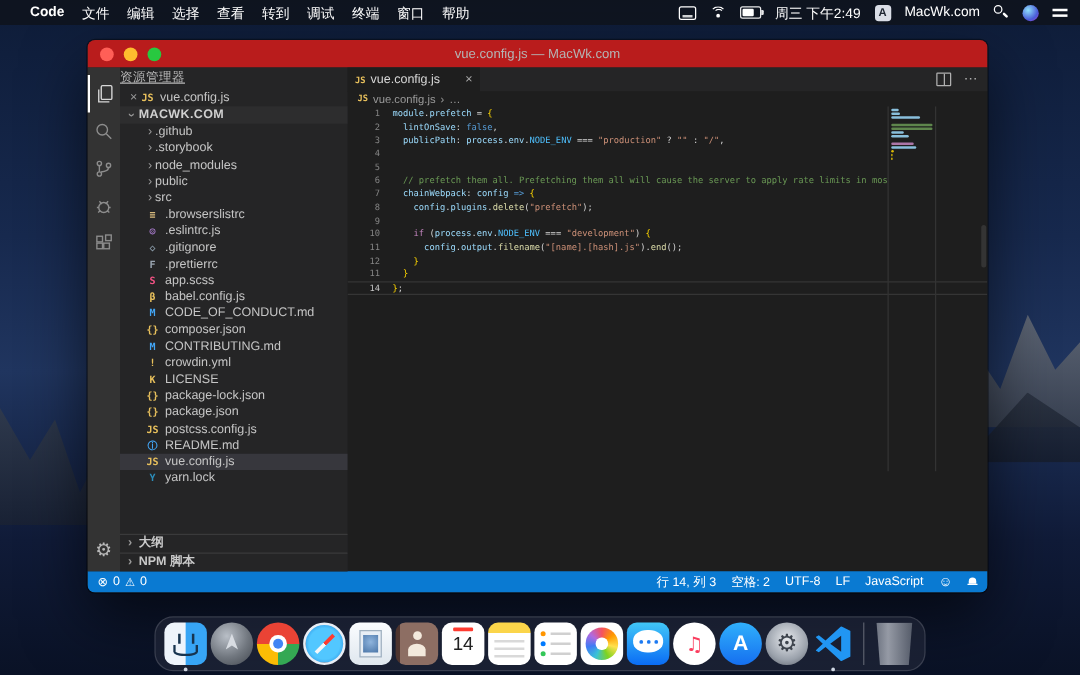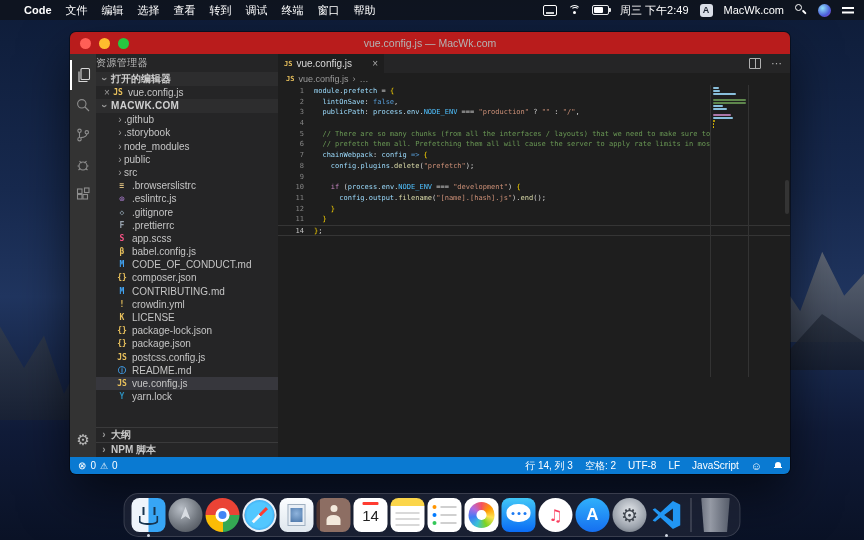--- a/index.html
+++ b/index.html
@@ -56,21 +56,21 @@
 
   
   .activitybar{width:26px;background:#333333;display:flex;flex-direction:column;align-items:center;padding-top:6px;box-sizing:border-box;flex:none;position:relative;}
   .ab-icon{width:26px;height:30px;display:flex;align-items:center;justify-content:center;opacity:.55;}
   .ab-icon.active{opacity:1;border-left:2px solid #fff;box-sizing:border-box;}
   .ab-icon svg{stroke:#d7d7d7;fill:none;stroke-width:1.1px;}
   .ab-gear{position:absolute;bottom:6px;left:0;width:26px;height:22px;display:flex;align-items:center;justify-content:center;color:#b9b9b9;font-size:15px;}
 
   
   .sidebar{width:182px;background:#252526;flex:none;display:flex;flex-direction:column;font-size:10px;color:#c5c5c5;position:relative;}
-  .sb-title{height:18px;line-height:18px;padding-left:0;font-size:10px;color:#b8b8b8;letter-spacing:.4px;flex:none;}
+  .sb-title{height:18px;line-height:18px;padding-left:0;font-size:10px;color:#b8b8b8;letter-spacing:.4px;flex:none;text-decoration:underline;}
   .sb-sect{height:14px;line-height:14px;font-weight:700;color:#d0d0d0;background:#2d2d2e;display:flex;align-items:center;flex:none;}
   .sb-sect .chev{margin:0 3px 0 4px;}
   .chev{display:inline-block;width:8px;color:#9a9a9a;font-size:10px;text-align:center;}
   .chev.exp{transform:rotate(90deg);}
   .sb-row{height:13.2px;line-height:13.2px;display:flex;align-items:center;white-space:nowrap;flex:none;}
   .sb-row.sel{background:#37373d;}
   .sb-row .close{width:10px;text-align:center;color:#9a9a9a;margin-left:6px;}
   .ficon{display:inline-block;width:12px;text-align:center;font-size:8px;font-weight:700;margin-right:4px;flex:none;font-family:"DejaVu Sans Mono",monospace;}
   .tree-indent{padding-left:20px;}
   .sb-bottom{position:absolute;left:0;right:0;bottom:0;}
@@ -230,24 +230,20 @@
                 <rect x="2.5" y="2" width="4.5" height="4.5"></rect>
                 <rect x="9.5" y="1" width="4.5" height="4.5"></rect>
               </svg>
             </div>
           </div>
         <div class="ab-gear">⚙</div>
       </div>
 
       <div class="sidebar">
         <div class="sb-title">资源管理器</div>
-        <div class="sb-sect">
-          <span class="chev exp">›</span>
-          <span>打开的编辑器</span>
-        </div>
         <div class="sb-row">
           <span class="close">×</span>
           <span class="ficon" style="color:#e8c05c">JS</span>
           <span>vue.config.js</span>
         </div>
         <div class="sb-sect">
           <span class="chev exp">›</span>
           <span style="letter-spacing:.3px">MACWK.COM</span>
         </div>
         <div id="file-tree">
@@ -369,21 +365,21 @@
           <span>vue.config.js</span>
           <span>›</span>
           <span>…</span>
         </div>
         <div class="codearea">
           <div class="lines" id="code-lines">
               <div class="cline"><span class="gut">1</span><span class="ctext"><span class="tok-v">module</span><span class="tok-p">.</span><span class="tok-v">prefetch</span><span class="tok-p"> = </span><span class="tok-b1">{</span></span></div>
               <div class="cline"><span class="gut">2</span><span class="ctext"><span class="tok-v">  lintOnSave</span><span class="tok-p">: </span><span class="tok-k">false</span><span class="tok-p">,</span></span></div>
               <div class="cline"><span class="gut">3</span><span class="ctext"><span class="tok-v">  publicPath</span><span class="tok-p">: </span><span class="tok-v">process</span><span class="tok-p">.</span><span class="tok-v">env</span><span class="tok-p">.</span><span class="tok-c">NODE_ENV</span><span class="tok-p"> === </span><span class="tok-s">"production"</span><span class="tok-p"> ? </span><span class="tok-s">""</span><span class="tok-p"> : </span><span class="tok-s">"/"</span><span class="tok-p">,</span></span></div>
               <div class="cline"><span class="gut">4</span><span class="ctext"></span></div>
-              <div class="cline"><span class="gut">5</span><span class="ctext"><span class="tok-cm">  // There are so many chunks (from all the interfaces / layouts) that we need to make sure to</span></span></div>
+              <div class="cline"><span class="gut">5</span></div>
               <div class="cline"><span class="gut">6</span><span class="ctext"><span class="tok-cm">  // prefetch them all. Prefetching them all will cause the server to apply rate limits in mos</span></span></div>
               <div class="cline"><span class="gut">7</span><span class="ctext"><span class="tok-v">  chainWebpack</span><span class="tok-p">: </span><span class="tok-v">config</span><span class="tok-k"> =&gt; </span><span class="tok-b1">{</span></span></div>
               <div class="cline"><span class="gut">8</span><span class="ctext"><span class="tok-v">    config</span><span class="tok-p">.</span><span class="tok-v">plugins</span><span class="tok-p">.</span><span class="tok-f">delete</span><span class="tok-p">(</span><span class="tok-s">"prefetch"</span><span class="tok-p">)</span><span class="tok-p">;</span></span></div>
               <div class="cline"><span class="gut">9</span><span class="ctext"></span></div>
               <div class="cline"><span class="gut">10</span><span class="ctext"><span class="tok-kw">    if</span><span class="tok-p"> (</span><span class="tok-v">process</span><span class="tok-p">.</span><span class="tok-v">env</span><span class="tok-p">.</span><span class="tok-c">NODE_ENV</span><span class="tok-p"> === </span><span class="tok-s">"development"</span><span class="tok-p">) </span><span class="tok-b1">{</span></span></div>
               <div class="cline"><span class="gut">11</span><span class="ctext"><span class="tok-v">      config</span><span class="tok-p">.</span><span class="tok-v">output</span><span class="tok-p">.</span><span class="tok-f">filename</span><span class="tok-p">(</span><span class="tok-s">"[name].[hash].js"</span><span class="tok-p">)</span><span class="tok-p">.</span><span class="tok-f">end</span><span class="tok-p">(</span><span class="tok-p">)</span><span class="tok-p">;</span></span></div>
               <div class="cline"><span class="gut">12</span><span class="ctext"><span class="tok-b1">    }</span></span></div>
               <div class="cline"><span class="gut">11</span><span class="ctext"><span class="tok-b1">  }</span></span></div>
               <div class="cline cur"><span class="gut">14</span><span class="ctext"><span class="tok-b1">}</span><span class="tok-p">;</span></span></div>
             </div>

